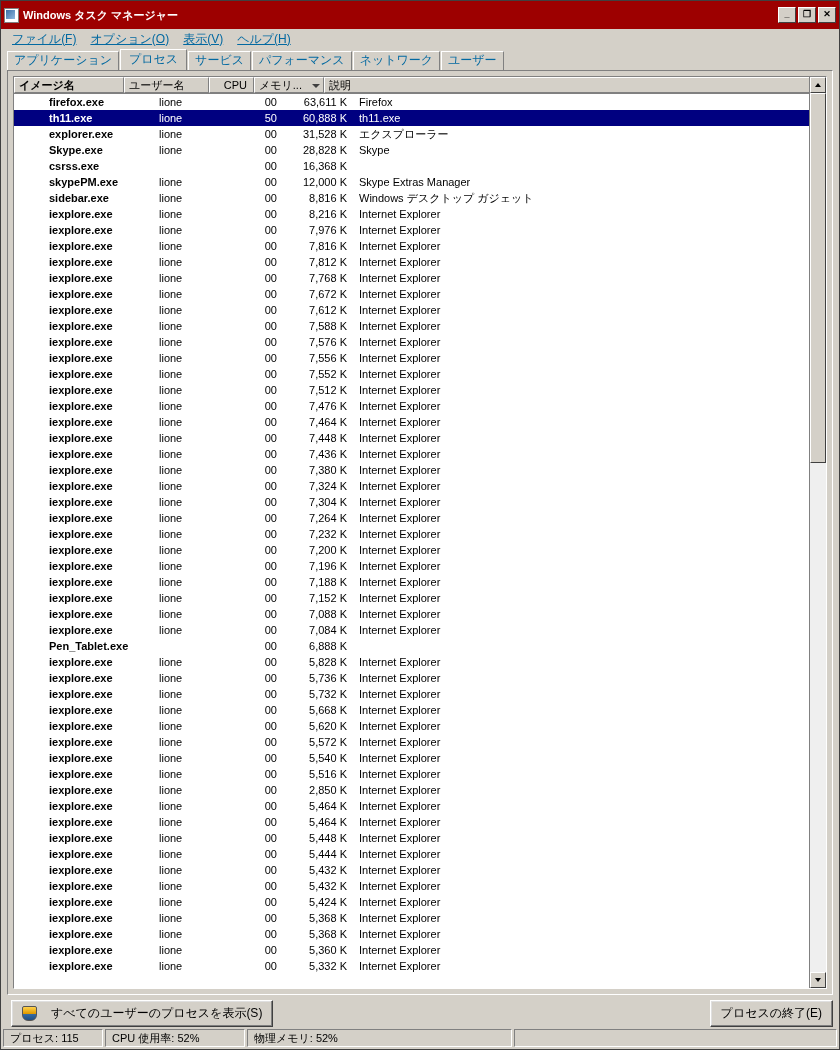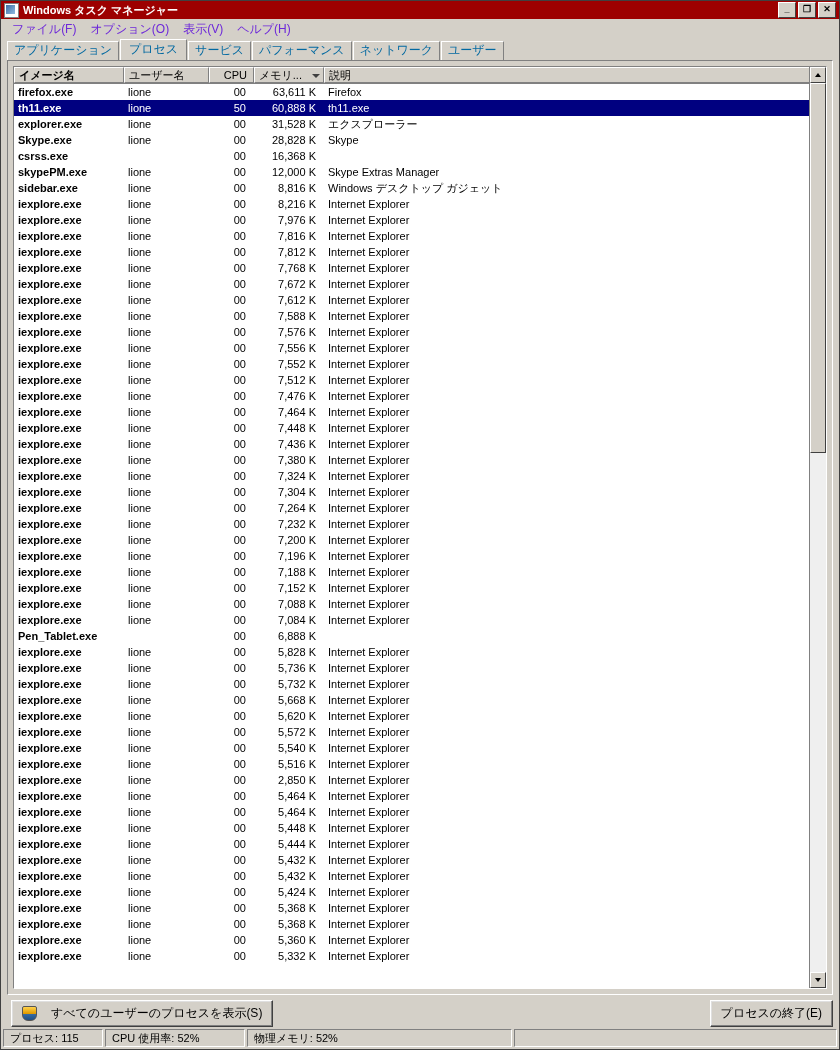--- a/index.html
+++ b/index.html
@@ -17,21 +17,21 @@
     width: 840px;
     height: 1050px;
     box-sizing: border-box;
     border: 1px solid #404040;
     background: #d4d0c8;
     display: flex;
     flex-direction: column;
   }
   
   .titlebar {
-    height: 18px;
+    height: 28px;
     background: #9d0000;
     display: flex;
     align-items: center;
     padding: 0 1px 0 3px;
     color: #ffffff;
     font-size: 11px;
     font-weight: bold;
     flex: none;
   }
   .title-icon {
@@ -70,22 +70,23 @@
     height: 20px;
     display: flex;
     align-items: center;
     font-size: 12px;
     padding-left: 4px;
     flex: none;
     background: #d4d0c8;
   }
   .menubar .mi {
     padding: 2px 7px;
-    color: #6d28d9;
+    color: #0369a1;
     white-space: nowrap;
+    text-decoration: underline;
   }
   
   .tabstrip {
     display: flex;
     align-items: flex-end;
     padding: 2px 0 0 6px;
     font-size: 12px;
     flex: none;
     height: 21px;
     box-sizing: border-box;
@@ -172,20 +173,21 @@
   .rows {
     flex: 1;
     overflow: hidden;
     font-size: 11px;
   }
   .row {
     display: flex;
     height: 16px;
     line-height: 16px;
     box-sizing: border-box;
+    padding-left: 31px;
   }
   .row.sel { background: #000080; color: #ffffff; }
   .cell { overflow: hidden; white-space: nowrap; box-sizing: border-box; padding: 0 4px; }
   .cell.right { text-align: right; padding-right: 8px; }
   .scrollbar-v {
     position: absolute;
     top: 0; right: 0;
     width: 16px;
     bottom: 0;
     background: #d4d0c8;

